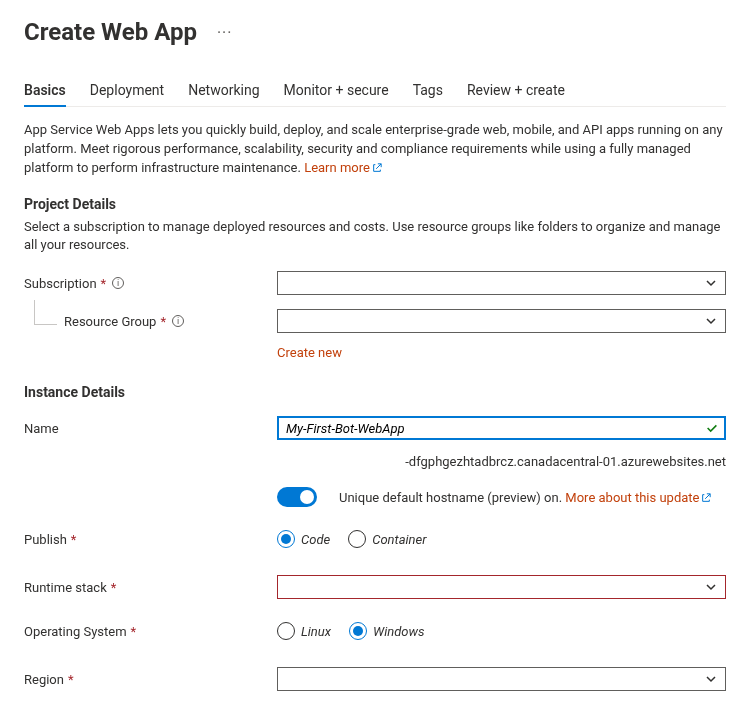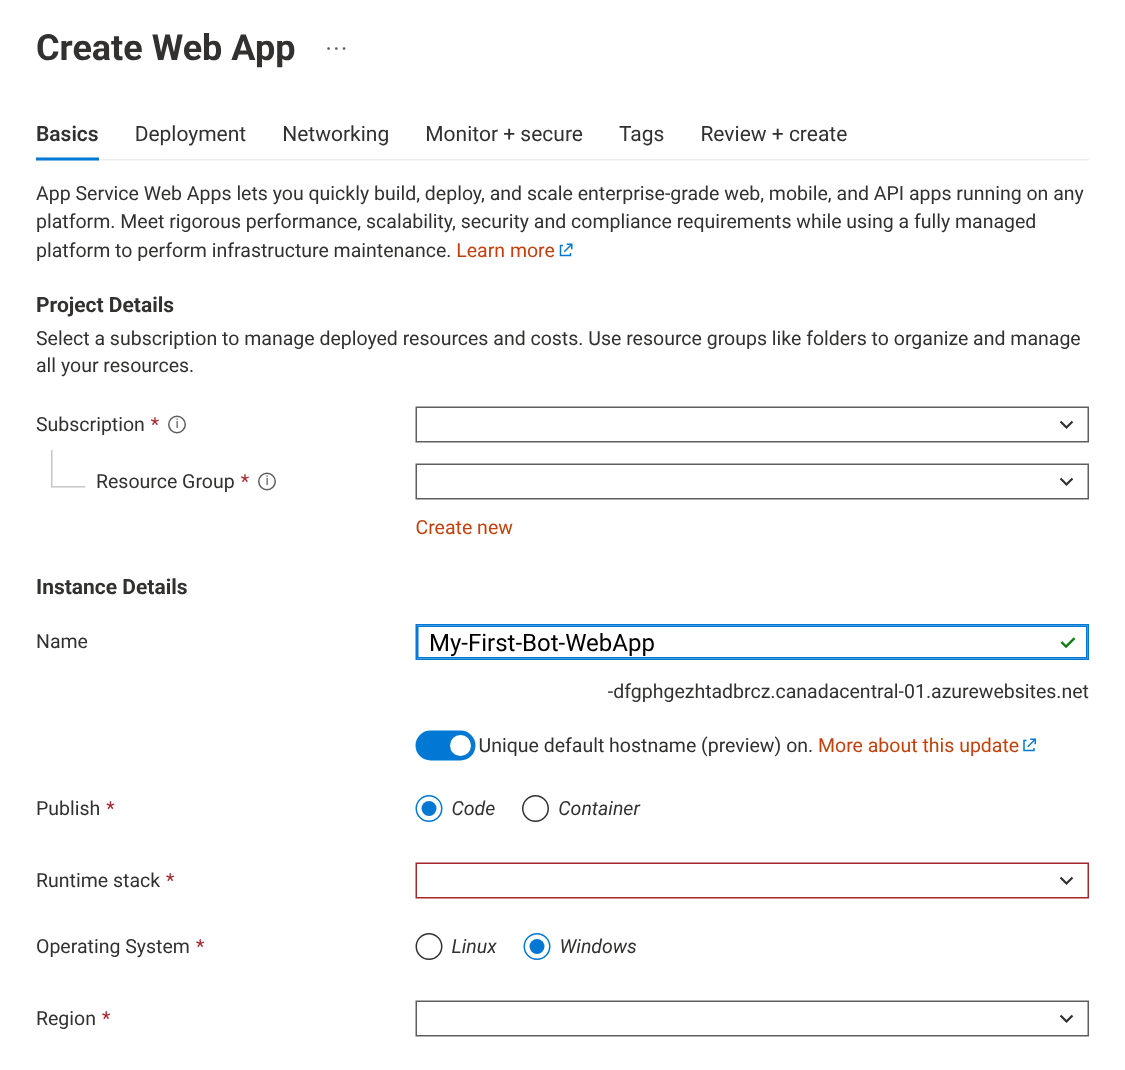--- a/index.html
+++ b/index.html
@@ -41,30 +41,30 @@
     }
     .select-box.invalid { border-color: #a4262c; }
     .text-box.valid { border-color: #0078d4; outline: 1px solid #0078d4; outline-offset: -2px; }
     .chevron { position: absolute; right: 8px; top: 50%; transform: translateY(-50%); pointer-events: none; }
     .chevron svg { width: 12px; height: 12px; display: block; }
     .check-mark { position: absolute; right: 6px; top: 50%; transform: translateY(-50%); color: #107c10; }
     .check-mark svg { width: 14px; height: 14px; display: block; }
     .sub-row { display: flex; }
     .sub-row .sub-content { margin-left: 253px; flex: 1; font-size: 13px; }
     .domain-suffix { text-align: right; font-size: 13px; margin-bottom: 18px; margin-top: 2px; }
-    .toggle-row { display: flex; align-items: center; gap: 2px; margin-bottom: 18px; }
+    .toggle-row { display: flex; align-items: center; gap: 22px; margin-bottom: 18px; }
     .toggle { width: 40px; height: 20px; background: #0078d4; border-radius: 10px; position: relative; cursor: pointer; flex-shrink: 0; }
     .toggle::after { content: ""; position: absolute; width: 14px; height: 14px; background: #fff; border-radius: 50%; top: 3px; right: 3px; }
     .radio-group { display: flex; gap: 18px; align-items: center; }
     .radio-opt { display: flex; align-items: center; gap: 6px; cursor: pointer; font-size: 13px; font-style: italic; }
     .radio-circle { width: 18px; height: 18px; border: 1px solid #323130; border-radius: 50%; display: flex; align-items: center; justify-content: center; flex-shrink: 0; }
     .radio-circle.checked { border-color: #0078d4; }
     .radio-circle.checked::after { content: ""; width: 10px; height: 10px; background: #0078d4; border-radius: 50%; }
     .create-new-row { margin-left: 253px; margin-top: 4px; margin-bottom: 24px; }
-    input.text-input { border: none; outline: none; width: 100%; font-size: 16px; font-family: inherit; background: transparent; }
+    input.text-input { border: none; outline: none; width: 100%; font-size: 13px; font-family: inherit; background: transparent; font-style: italic; }
   </style>
 </head>
 <body>
 
 <div class="page-header">
   <h1 class="page-title">Create Web App</h1>
   <div class="more-btn">···</div>
 </div>
 
 <div class="tabs">

